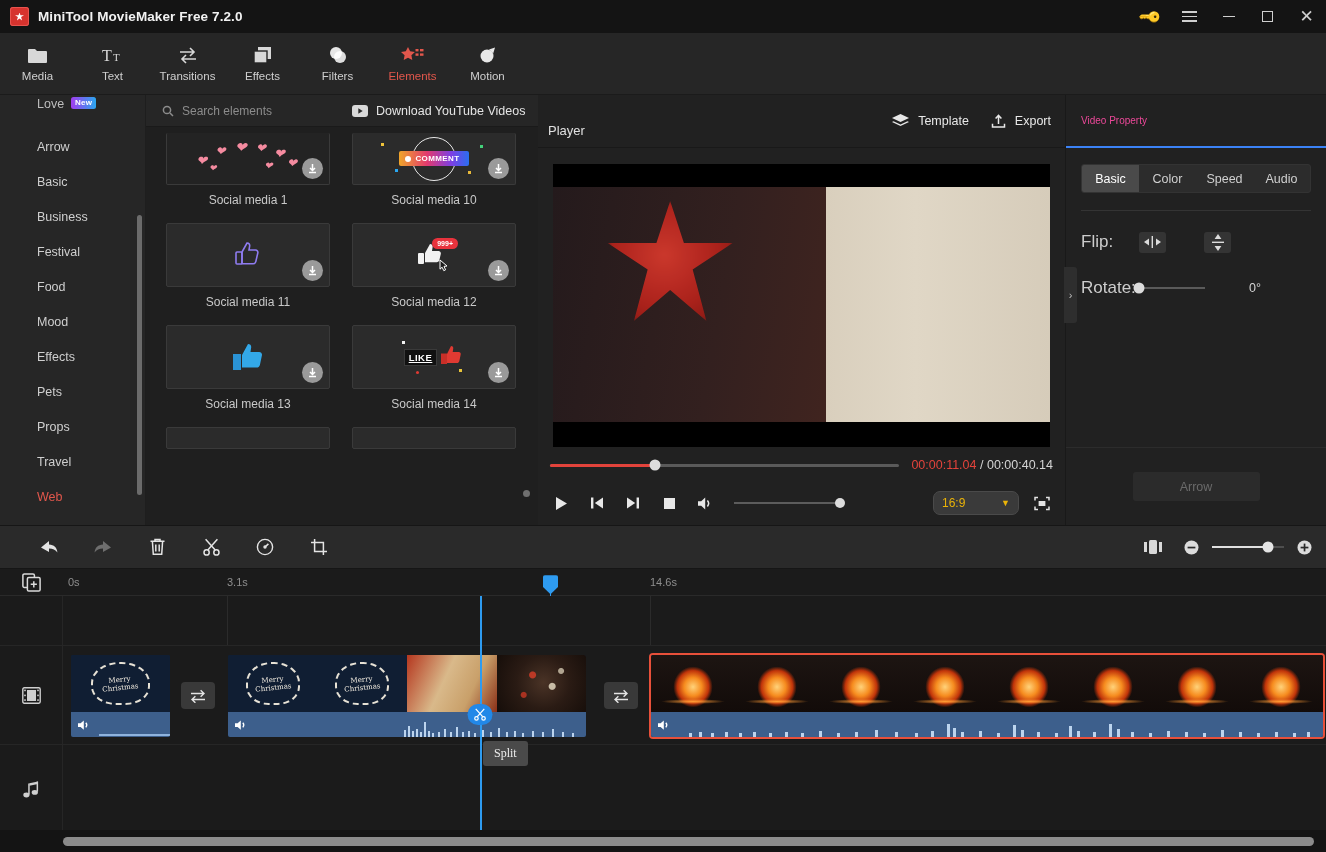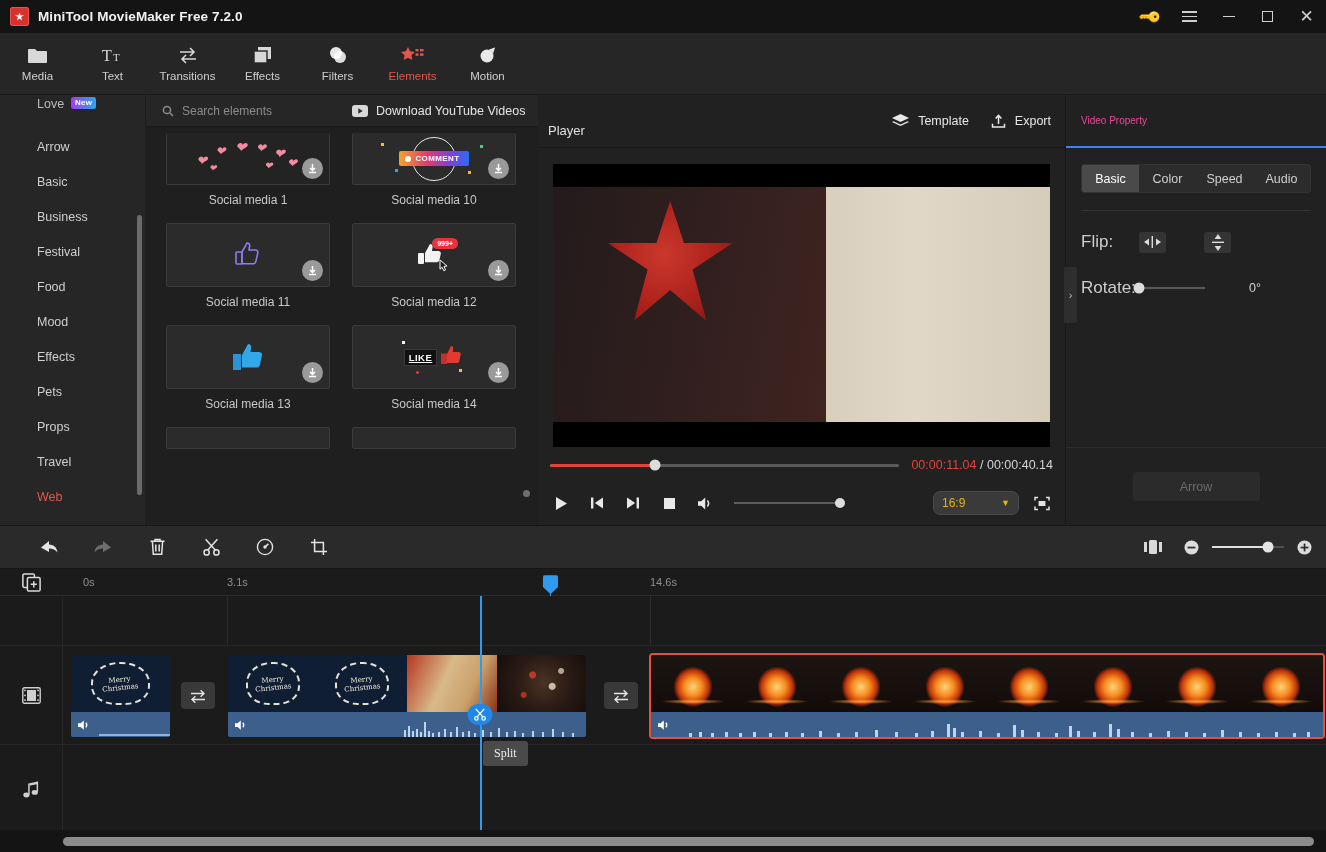--- a/index.html
+++ b/index.html
@@ -800,21 +800,21 @@
 
     <div class="tl-ruler">
       <div class="ruler-corner">
         <svg width="19" height="19" viewBox="0 0 19 19" fill="none" stroke="#dadada" stroke-width="1.5">
           <rect x="0.9" y="0.9" width="11.5" height="13.5" rx="1.4"></rect>
           <rect x="5.4" y="4.4" width="12.7" height="13.7" rx="1.4" fill="#1b1b1b"></rect>
           <path d="M11.8 8.2v6.2M8.7 11.3h6.2"></path>
         </svg>
       </div>
       <div class="ruler-track">
-        <span class="rtick" style="left:20px;">0s</span>
+        <span class="rtick" style="left:5px;">0s</span>
         <span class="rtick" style="left:164px;">3.1s</span>
         <span class="rtick" style="left:587px;">14.6s</span>
       </div>
     </div>
 
     <div class="tl-rows">
 
       <div class="trow r-text">
         <div class="trow-head"></div>
         <div class="trow-body">

